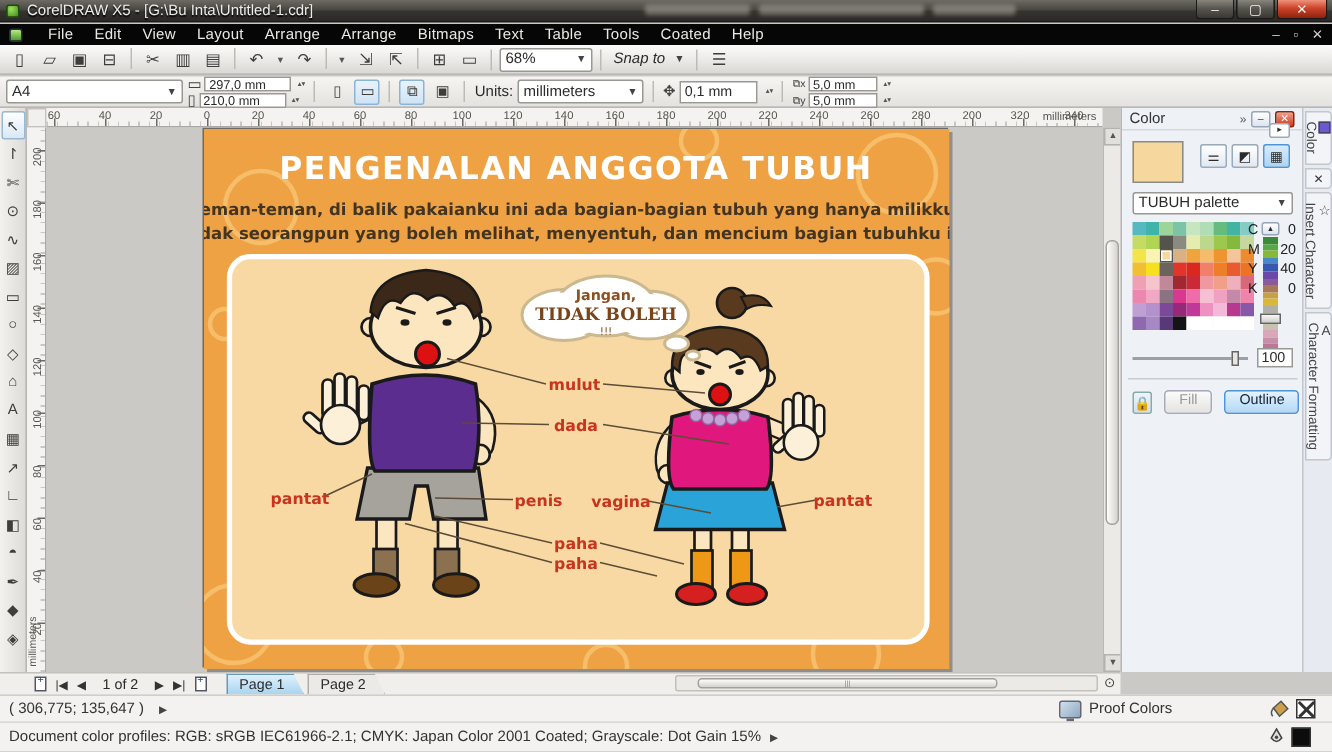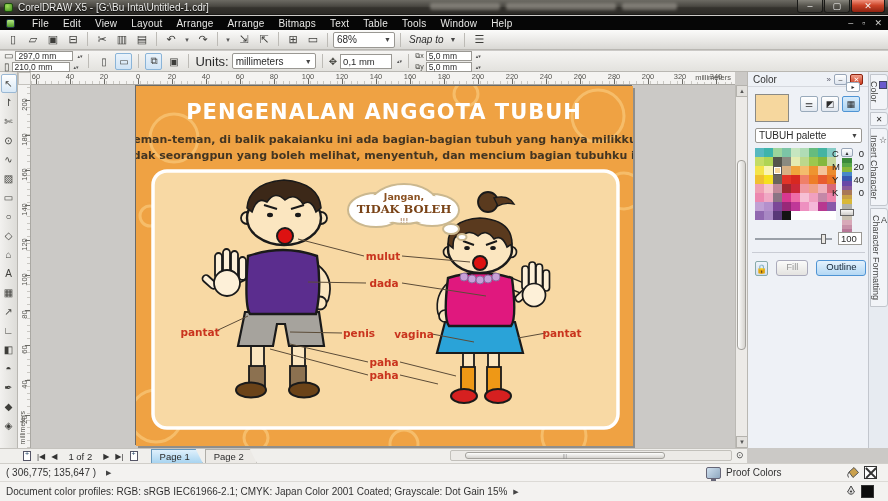--- a/index.html
+++ b/index.html
@@ -169,21 +169,21 @@
       <span class="menu-item">File</span>
       <span class="menu-item">Edit</span>
       <span class="menu-item">View</span>
       <span class="menu-item">Layout</span>
       <span class="menu-item">Arrange</span>
       <span class="menu-item">Arrange</span>
       <span class="menu-item">Bitmaps</span>
       <span class="menu-item">Text</span>
       <span class="menu-item">Table</span>
       <span class="menu-item">Tools</span>
-      <span class="menu-item">Window</span>
+      <span class="menu-item">Coated</span>
       <span class="menu-item">Help</span>
     </div>
   <div id="doc-controls">
     <span>–</span>
     <span>▫</span>
     <span>✕</span>
   </div>
 </div>
 
 <div id="toolbar">
@@ -244,20 +244,24 @@
     <span>Snap to</span>
     <span class="arrow">▼</span>
   </div>
   <span class="tsep"></span>
   <div class="tbtn">
       <span>☰</span>
     </div>
 </div>
 
 <div id="propbar">
+  <div class="combo" style="width:118px;">
+    <span>A4</span>
+    <span class="arrow">▼</span>
+  </div>
   <div class="stackpair">
     <div class="row">
         <span class="picon">▭</span>
       <div class="field" style="width:58px;">
           <span>297,0 mm</span>
         </div>
       <span class="spin">▴▾</span>
       </div>
     <div class="row">
         <span class="picon">▯</span>
@@ -267,21 +271,21 @@
       <span class="spin">▴▾</span>
       </div>
   </div>
   <span class="tsep"></span>
   <div class="pbtn">▯</div>
   <div class="pbtn active">▭</div>
   <span class="tsep"></span>
   <div class="pbtn active">⧉</div>
   <div class="pbtn">▣</div>
   <span class="tsep"></span>
-  <span style="font-size:13px;">Units:</span>
+  <span style="font-size:10px;">Units:</span>
   <div class="combo" style="width:84px;">
     <span>millimeters</span>
     <span class="arrow">▼</span>
   </div>
   <span class="tsep"></span>
   <span class="picon">✥</span>
   <div class="field" style="width:52px;">
       <span>0,1 mm</span>
     </div>
   <span class="spin">▴▾</span>

